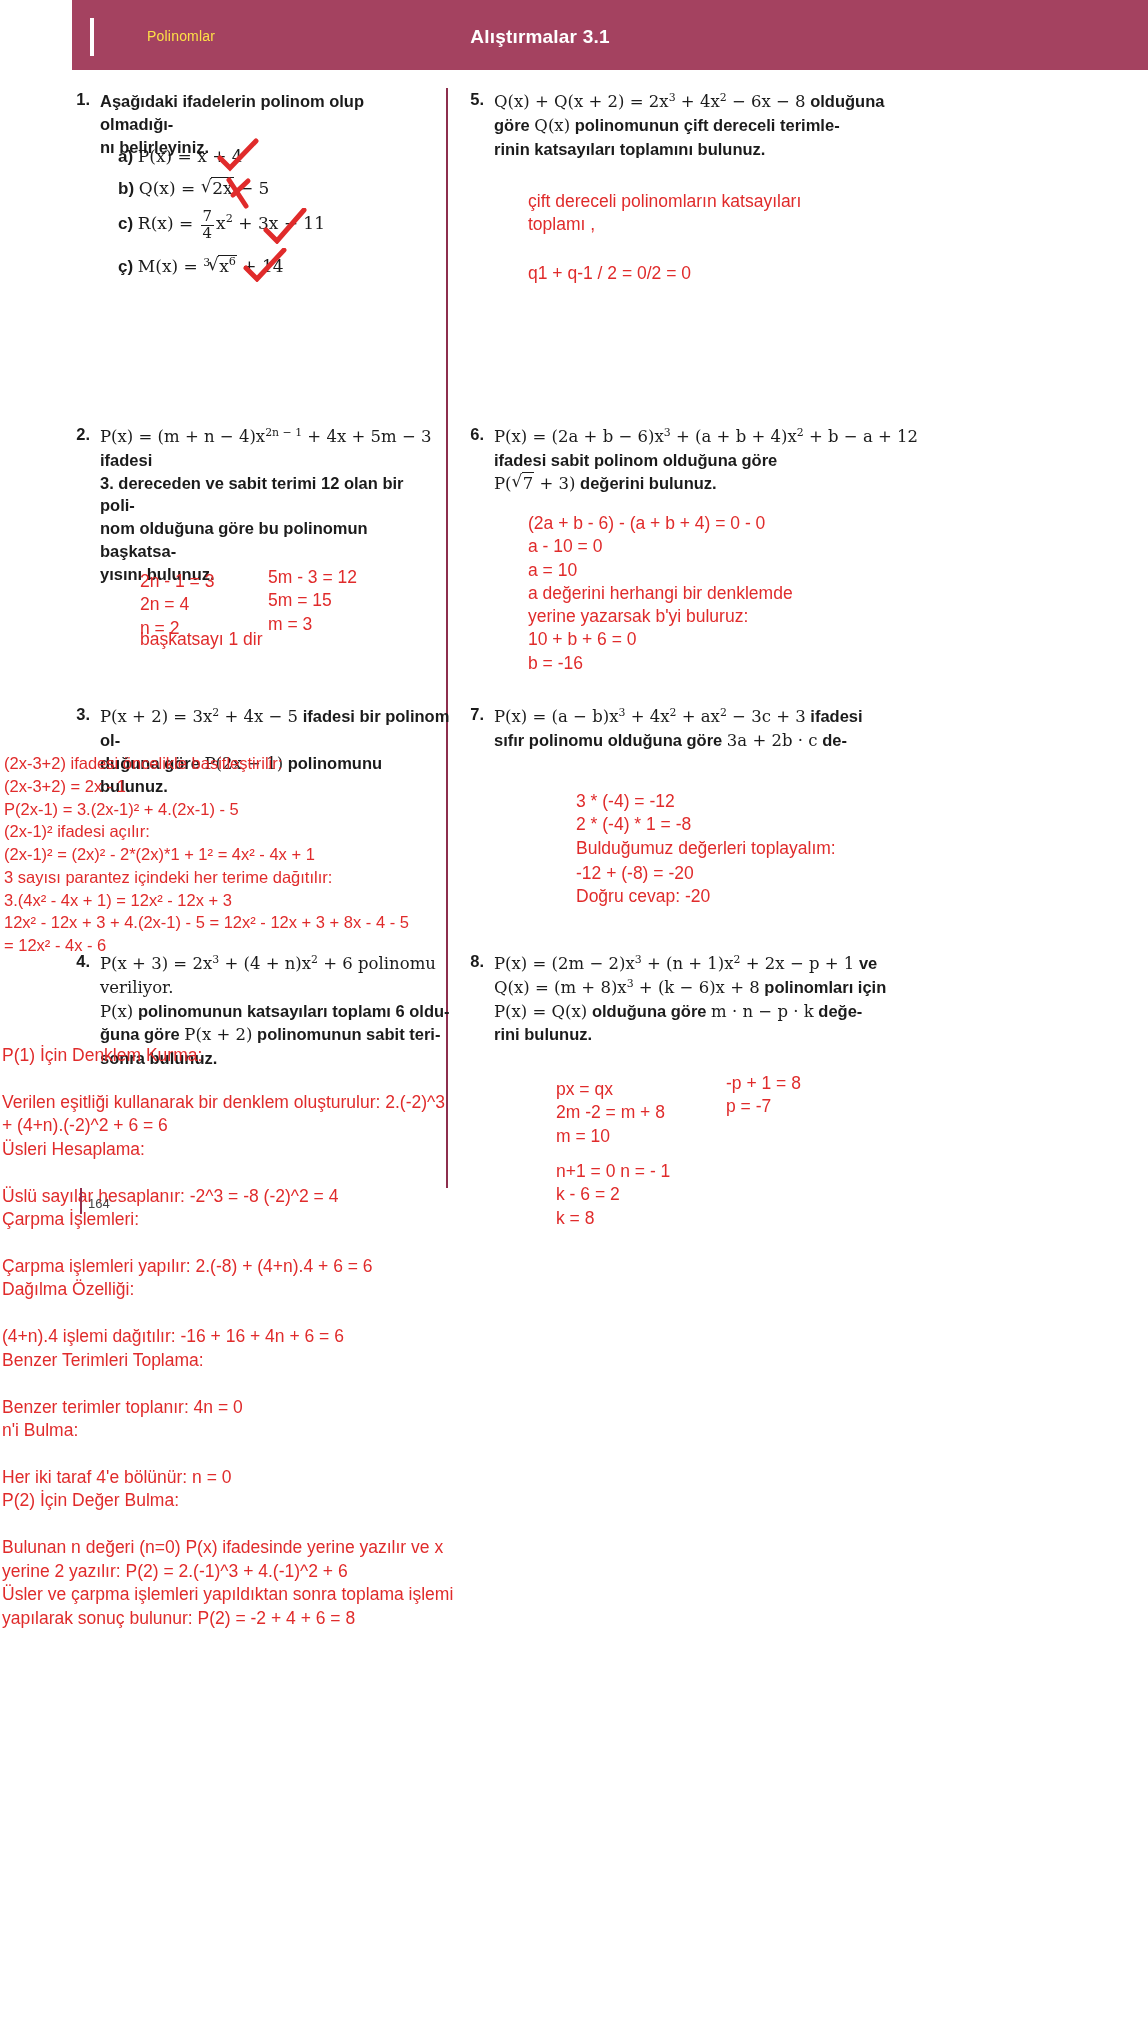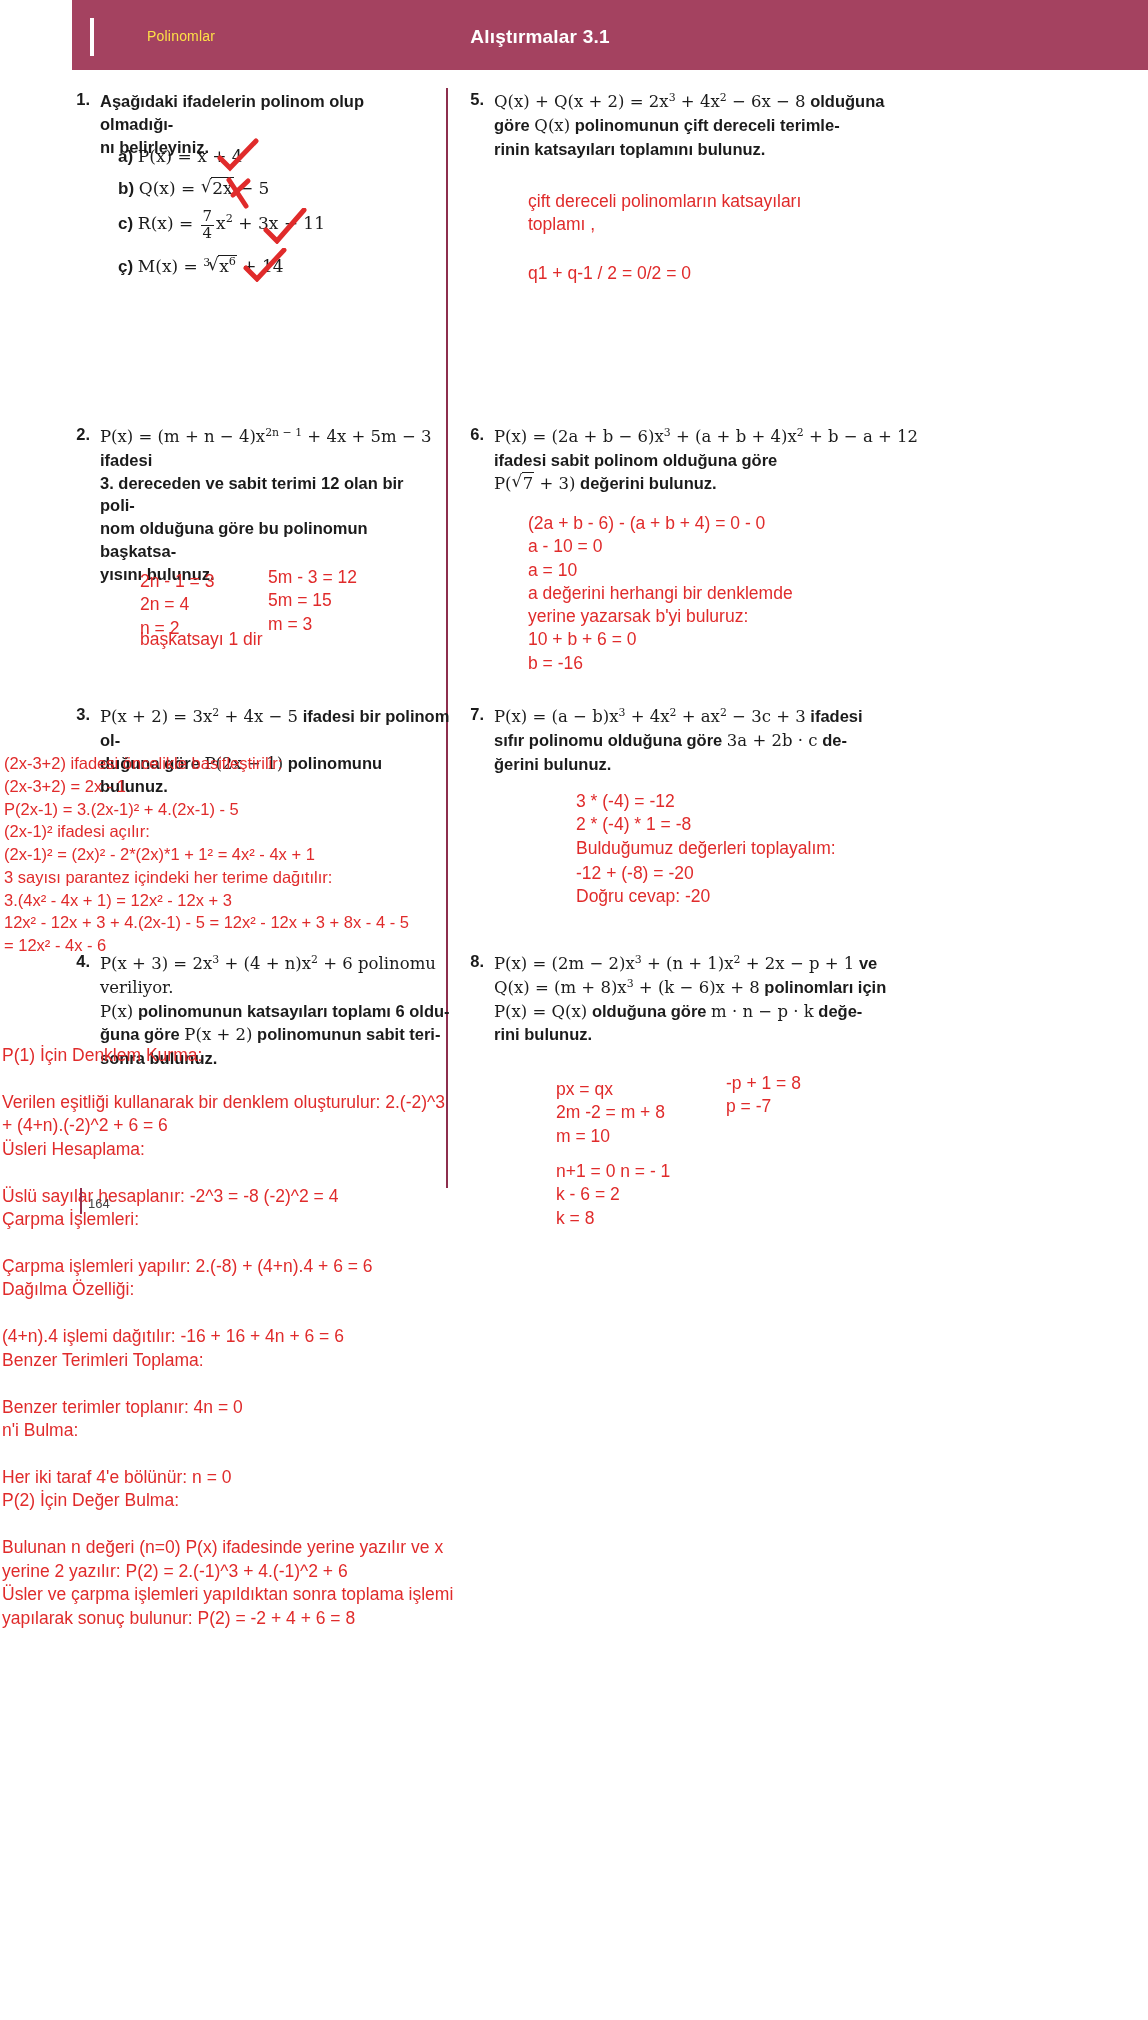--- a/index.html
+++ b/index.html
@@ -202,21 +202,20 @@
 3 sayısı parantez içindeki her terime dağıtılır:
 3.(4x² - 4x + 1) = 12x² - 12x + 3
 12x² - 12x + 3 + 4.(2x-1) - 5 = 12x² - 12x + 3 + 8x - 4 - 5
 = 12x² - 4x - 6</div>
 
 <div class="q" style="left:456px;top:705px;width:610px;">
   <div class="q-num">7.</div>
   <div class="q-body">
     <div><span class="math">P(x) = (a − b)x<sup>3</sup> + 4x<sup>2</sup> + ax<sup>2</sup> − 3c + 3</span> <b>ifadesi</b></div>
     <div><b>sıfır polinomu olduğuna göre</b> <span class="math">3a + 2b · c</span> <b>de-</b></div>
-    <div class="bold">ğerini bulunuz.</div>
   </div>
 </div>
 <div class="ink" style="left:576px;top:790px;width:470px;">3 * (-4) = -12
 2 * (-4) * 1 = -8
 Bulduğumuz değerleri toplayalım:</div>
 <div class="ink" style="left:576px;top:862px;width:470px;">-12 + (-8) = -20
 Doğru cevap: -20</div>
 
 <div class="q" style="left:62px;top:952px;width:400px;">
   <div class="q-num">4.</div>

